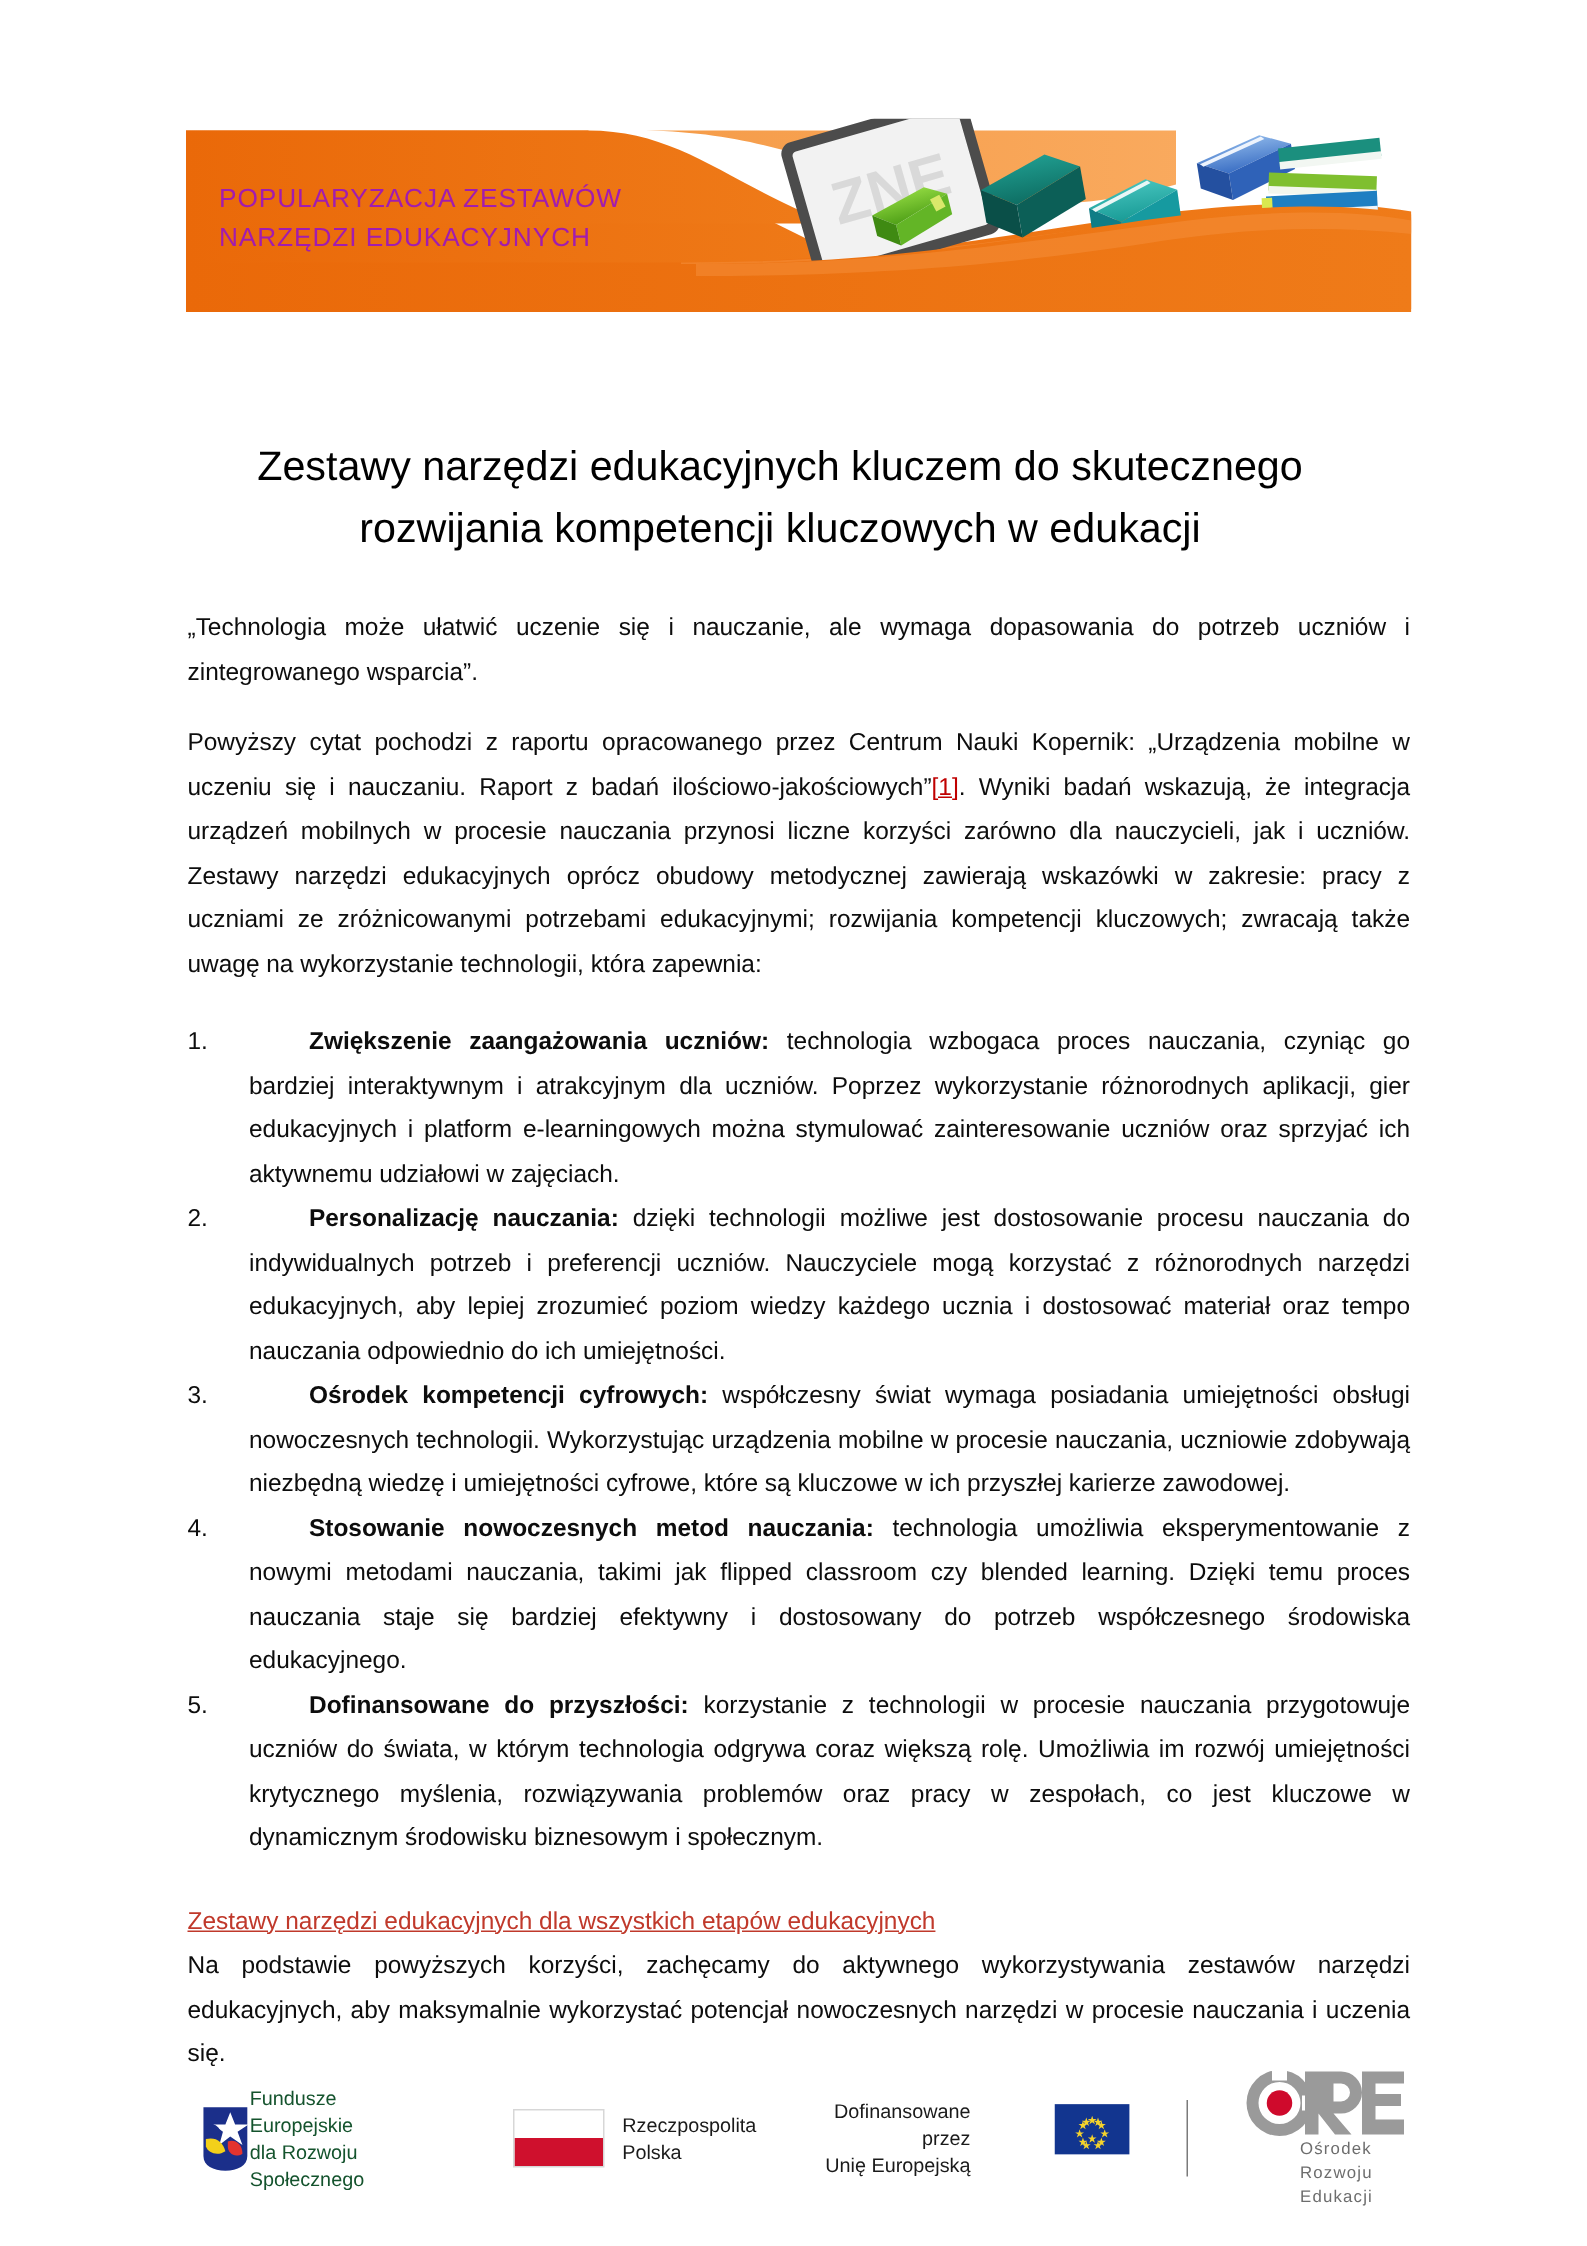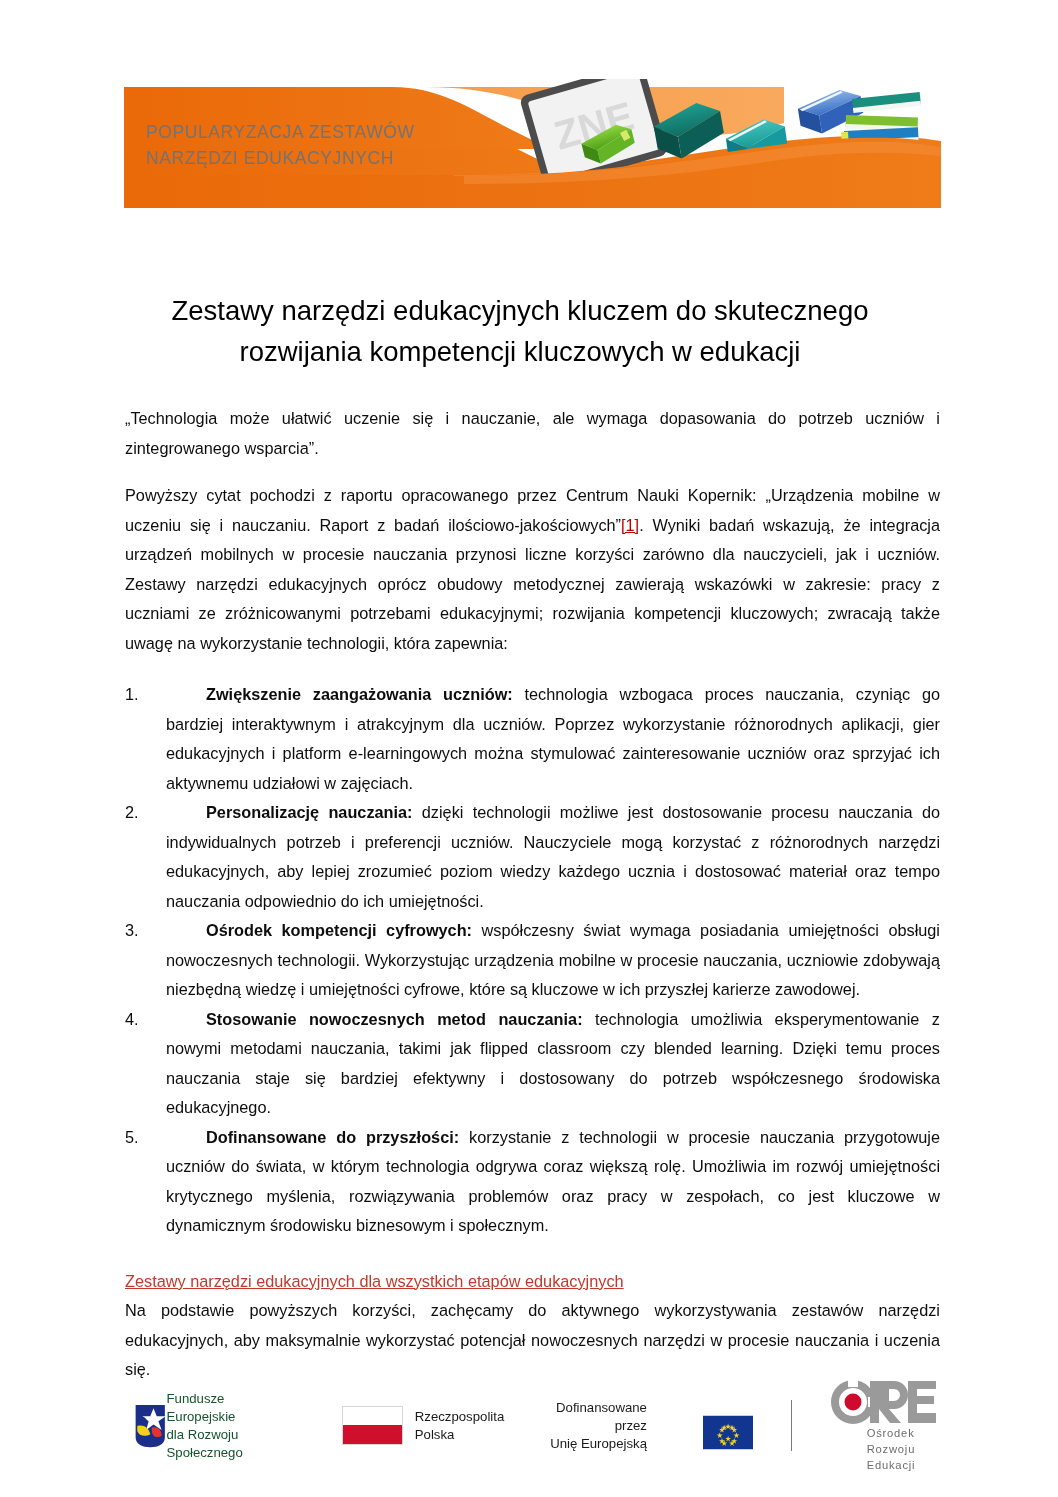--- a/index.html
+++ b/index.html
@@ -36,21 +36,21 @@
   .banner svg.banner-art {
     position: absolute;
     left: 0; top: 0;
     width: 817px;
     height: 135px;
   }
   .banner-text {
     position: absolute;
     left: 22px;
     top: 40px;
-    color: #737373;
+    color: #a21caf;
     font-size: 17.5px;
     letter-spacing: 0.6px;
     line-height: 26px;
     font-weight: 400;
     white-space: pre-line;
   }
 
   
   .doc-title {
     position: absolute;
@@ -142,21 +142,21 @@
     border: 0.7px solid #d7d7d7;
     background: linear-gradient(to bottom, #ffffff 0 50%, #cf102d 50% 100%);
   }
   .pl-text {
     margin-left: 12px;
     font-size: 13.2px;
     line-height: 18px;
     color: #1a1a1a;
     white-space: pre-line;
   }
-  .eu-block { margin-left: 40px; display:flex; align-items:flex-end;gap:44px; }
+  .eu-block { margin-left: 40px; display:flex; align-items:flex-start;gap:44px; }
   .eu-text {
     font-size: 13.2px;
     line-height: 18px;
     color: #1a1a1a;
     text-align: right;
     white-space: pre-line;
     margin-right: 12px;
   }
   .eu-flag { width: 62px; height: 41px; display:block; }
   .divider {

